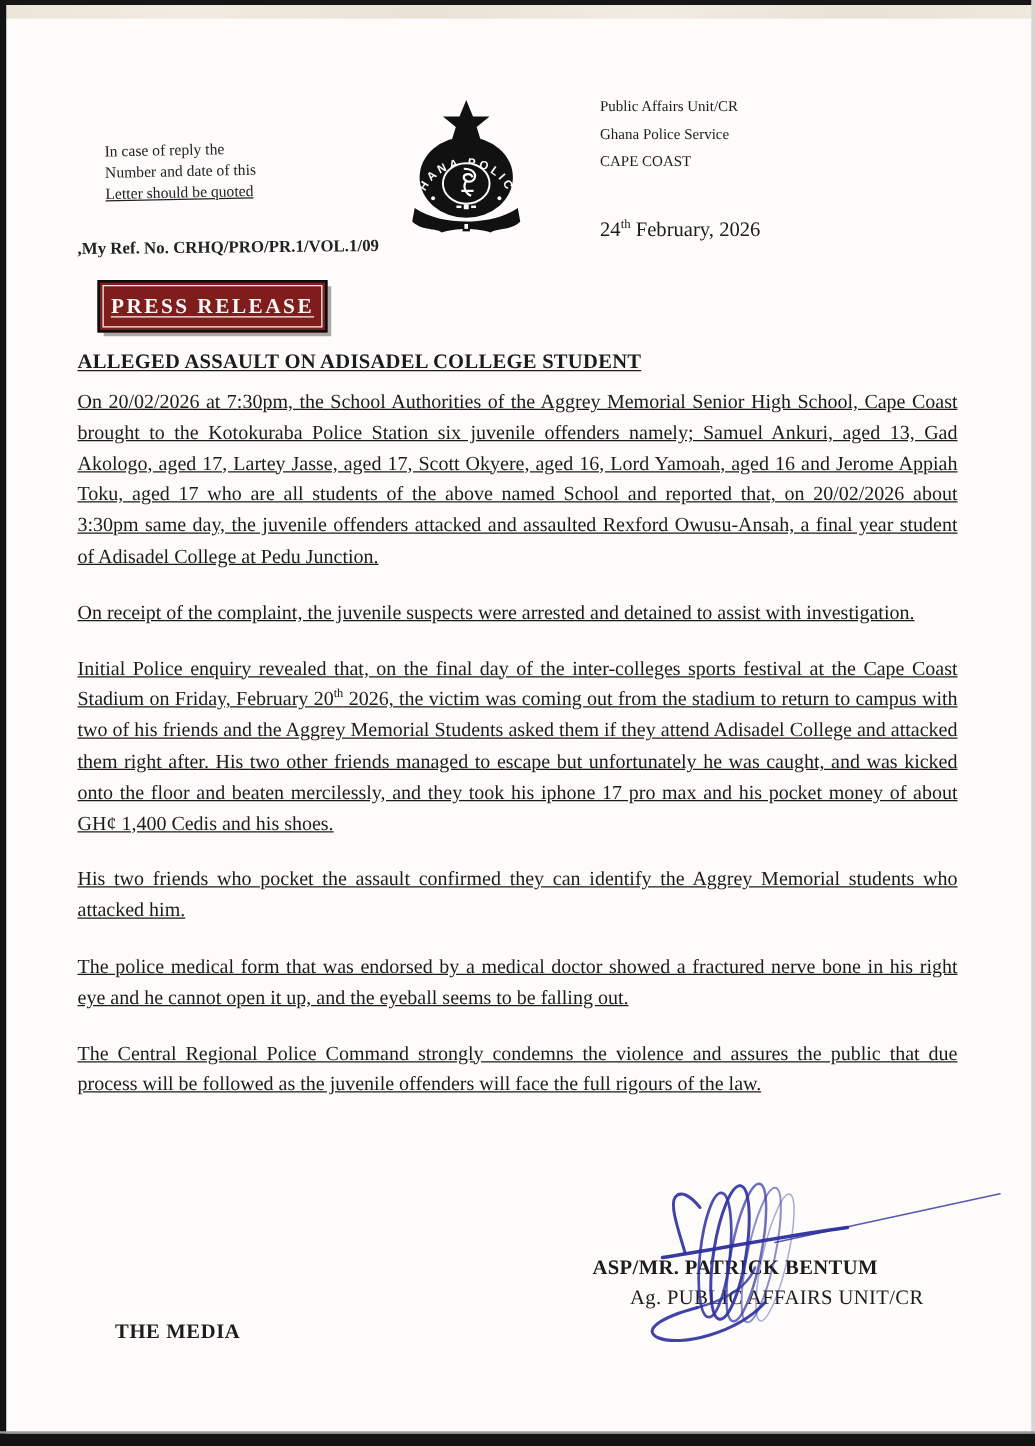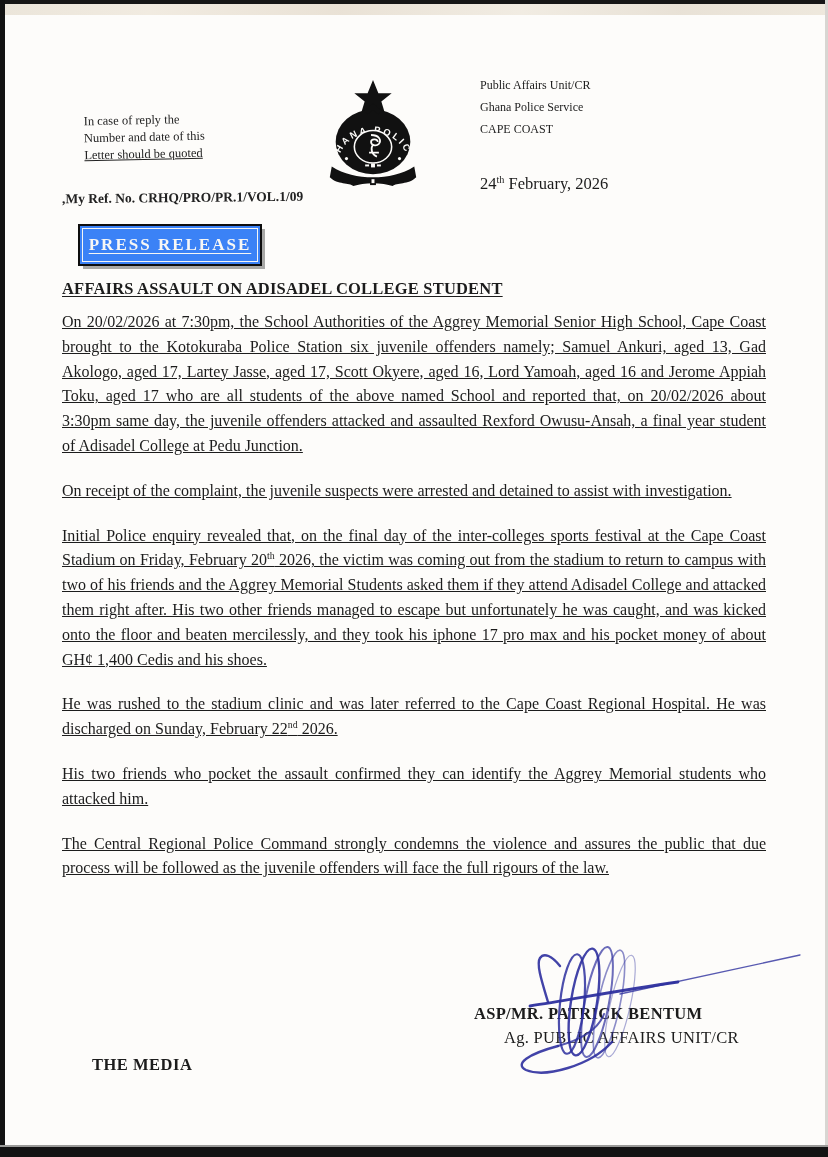--- a/index.html
+++ b/index.html
@@ -24,21 +24,21 @@
   .ref-line{position:absolute;left:62px;top:190px;font-size:13.5px;font-weight:bold;
     transform:rotate(-0.6deg);color:#222;}
 
   .address{position:absolute;left:480px;top:74px;font-size:12px;line-height:22px;}
   .date-line{position:absolute;left:480px;top:162px;font-size:16.5px;margin-top:12px;}
   sup{font-size:.62em;vertical-align:super;line-height:0;}
 
   .crest{position:absolute;left:314px;top:80px;width:118px;height:110px;}
 
   .pr-box{position:absolute;left:78px;top:224px;width:180px;height:38px;
-    background:#3b82f6;border:2px solid #0d0d0d;box-shadow:4px 4px 0 -1px #a8a8a6;
+    background:#7f1d1d;border:2px solid #0d0d0d;box-shadow:4px 4px 0 -1px #a8a8a6;
     display:flex;align-items:center;justify-content:center;}
   .pr-box-inner{position:absolute;inset:2px;border:1.5px solid #f5f5f5;pointer-events:none;}
   .pr-label{color:#f7f7f5;font-weight:bold;font-size:17px;letter-spacing:2px;
     text-decoration:underline;text-underline-offset:3px;}
 
   .headline{position:absolute;left:62px;top:279px;font-size:16.5px;font-weight:bold;
     letter-spacing:.2px;text-decoration:underline;text-underline-offset:2px;white-space:nowrap;}
 
   .body-text{position:absolute;left:62px;top:310px;width:704px;font-size:16px;line-height:24.8px;
     text-align:justify;}
@@ -95,28 +95,28 @@
     <div>Ghana Police Service</div>
     <div>CAPE COAST</div>
   </div>
   <div class="date-line">24<sup>th</sup> February, 2026</div>
 
   <div class="pr-box">
     <div class="pr-box-inner"></div>
     <span class="pr-label">PRESS RELEASE</span>
   </div>
 
-  <div class="headline">AFFAIRS ASSAULT ON ADISADEL COLLEGE STUDENT</div>
+  <div class="headline">ALLEGED ASSAULT ON ADISADEL COLLEGE STUDENT</div>
 
   <div class="body-text" id="body-text">
       <p>On 20/02/2026 at 7:30pm, the School Authorities of the Aggrey Memorial Senior High School, Cape Coast brought to the Kotokuraba Police Station six juvenile offenders namely; Samuel Ankuri, aged 13, Gad Akologo, aged 17, Lartey Jasse, aged 17, Scott Okyere, aged 16, Lord Yamoah, aged 16 and Jerome Appiah Toku, aged 17 who are all students of the above named School and reported that, on 20/02/2026 about 3:30pm same day, the juvenile offenders attacked and assaulted Rexford Owusu-Ansah, a final year student of Adisadel College at Pedu Junction.</p>
       <p>On receipt of the complaint, the juvenile suspects were arrested and detained to assist with investigation.</p>
       <p>Initial Police enquiry revealed that, on the final day of the inter-colleges sports festival at the Cape Coast Stadium on Friday, February 20<sup>th</sup> 2026, the victim was coming out from the stadium to return to campus with two of his friends and the Aggrey Memorial Students asked them if they attend Adisadel College and attacked them right after. His two other friends managed to escape but unfortunately he was caught, and was kicked onto the floor and beaten mercilessly, and they took his iphone 17 pro max and his pocket money of about GH¢ 1,400 Cedis and his shoes.</p>
-      <p>He was rushed to the stadium clinic and was later referred to the Cape Coast Regional Hospital. He was discharged on Sunday, February 22<sup>nd</sup> 2026.</p>
       <p>His two friends who pocket the assault confirmed they can identify the Aggrey Memorial students who attacked him.</p>
+      <p>The police medical form that was endorsed by a medical doctor showed a fractured nerve bone in his right eye and he cannot open it up, and the eyeball seems to be falling out.</p>
       <p>The Central Regional Police Command strongly condemns the violence and assures the public that due process will be followed as the juvenile offenders will face the full rigours of the law.</p>
     </div>
 
   <div class="sig-name">ASP/MR. PATRICK BENTUM</div>
   <div class="sig-title">Ag. PUBLIC AFFAIRS UNIT/CR</div>
 
   <svg class="sig-scribble" viewBox="0 0 312 152">
     <g fill="none" stroke="#2d2f9e" stroke-linecap="round">
       <ellipse cx="72" cy="62" rx="12" ry="50" stroke-width="2.2" opacity=".85" transform="rotate(6 72 62)"></ellipse>
       <ellipse cx="84" cy="60" rx="13" ry="54" stroke-width="2.4" opacity=".9" transform="rotate(9 84 60)"></ellipse>

